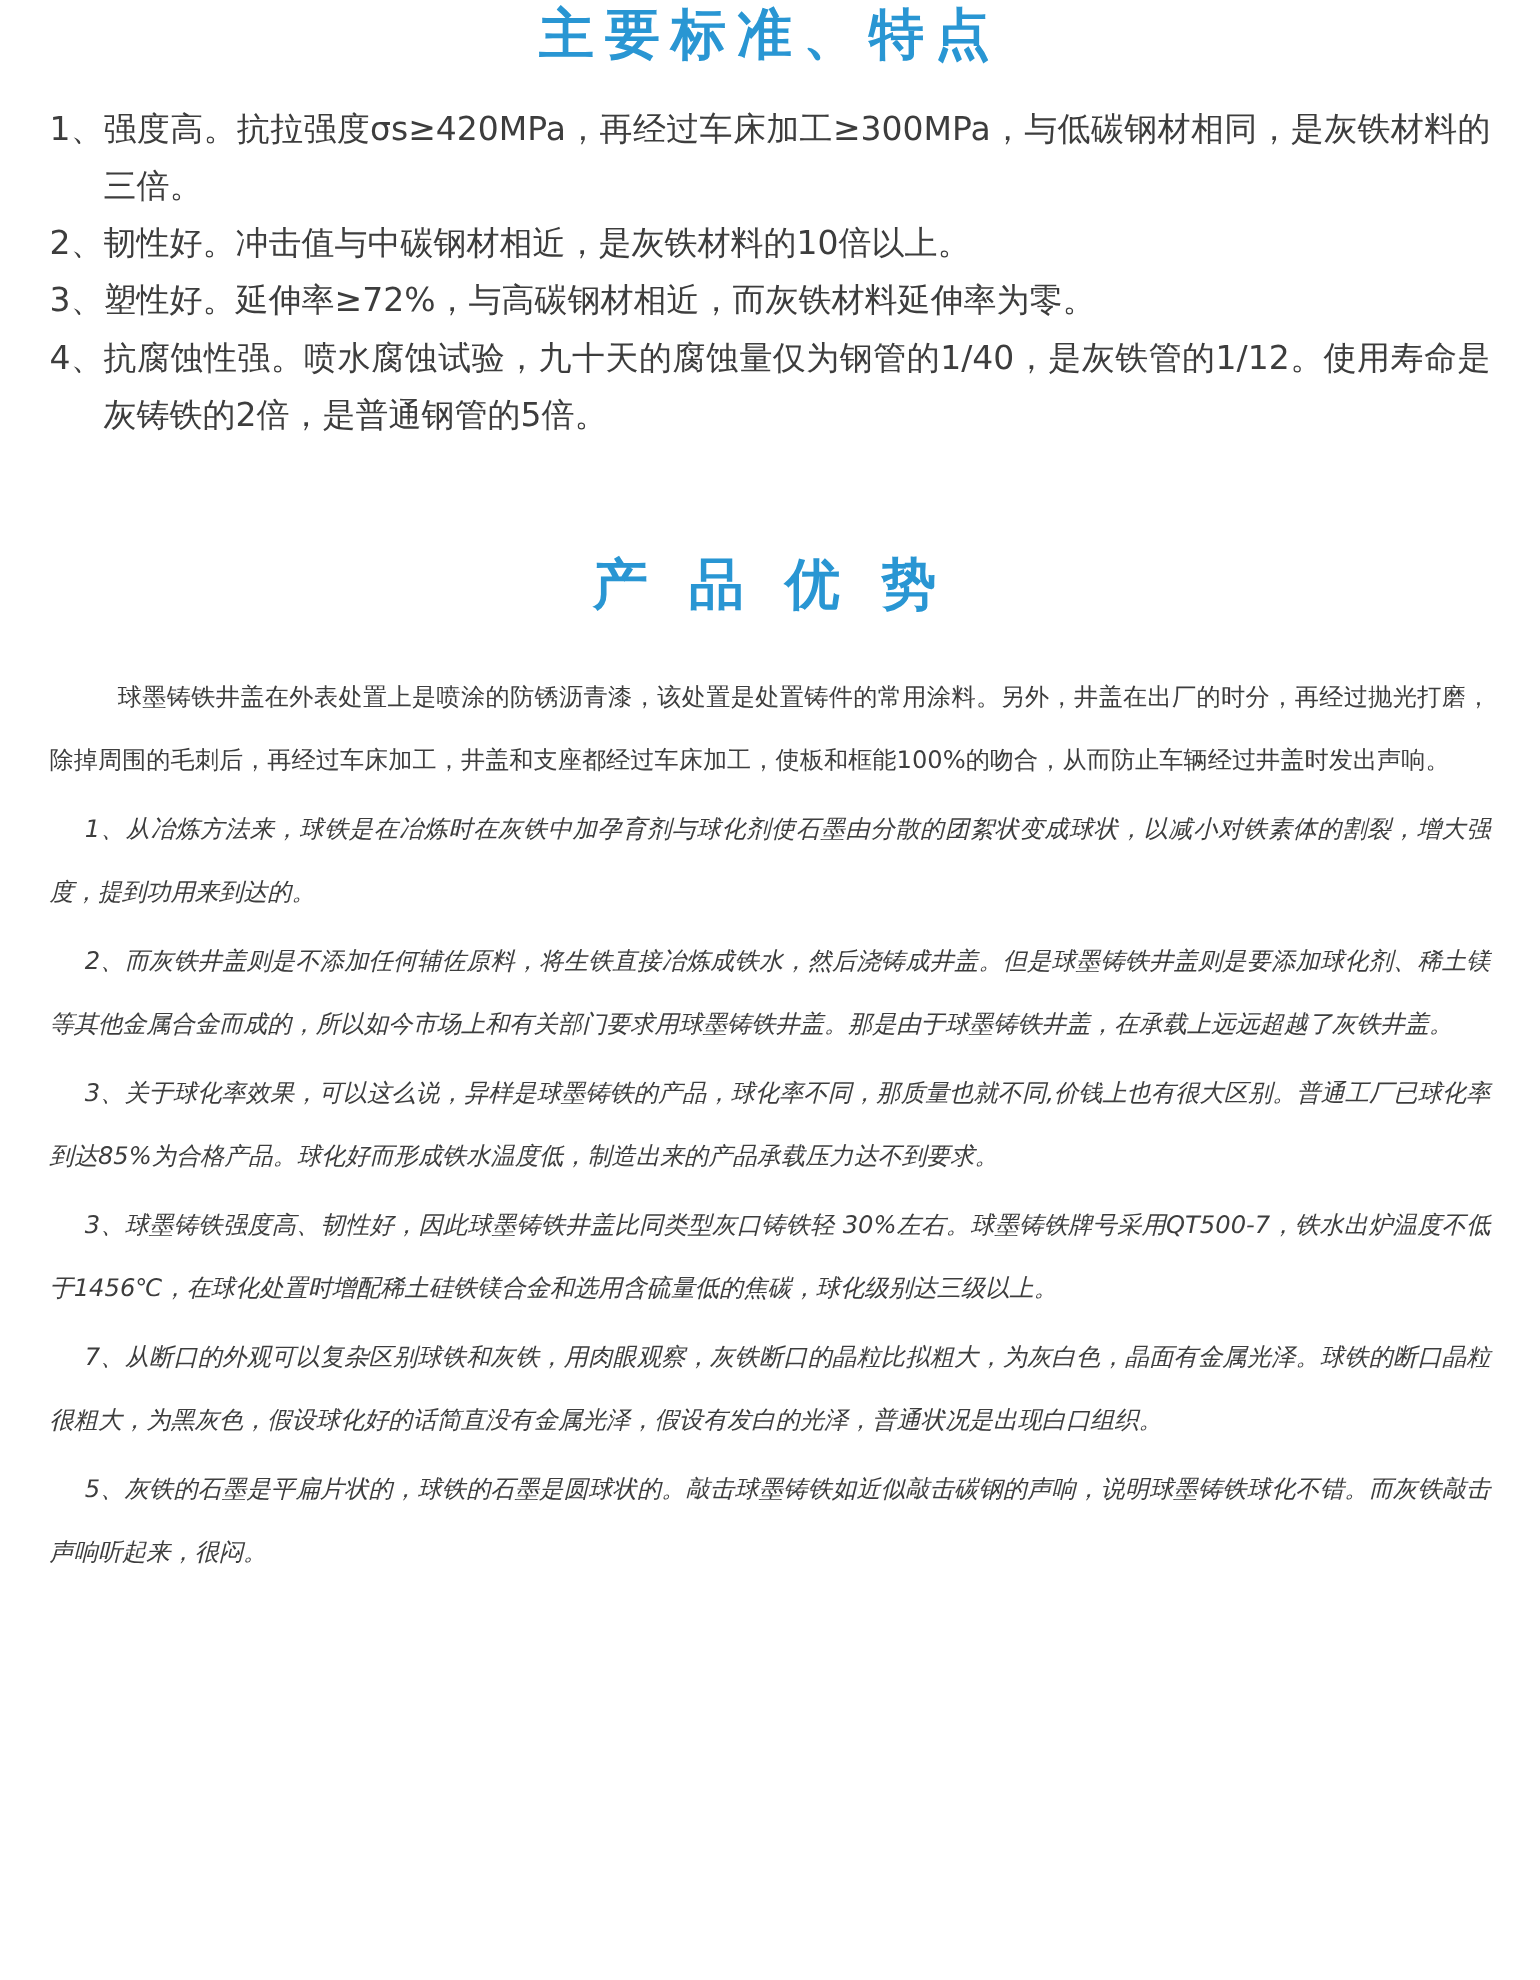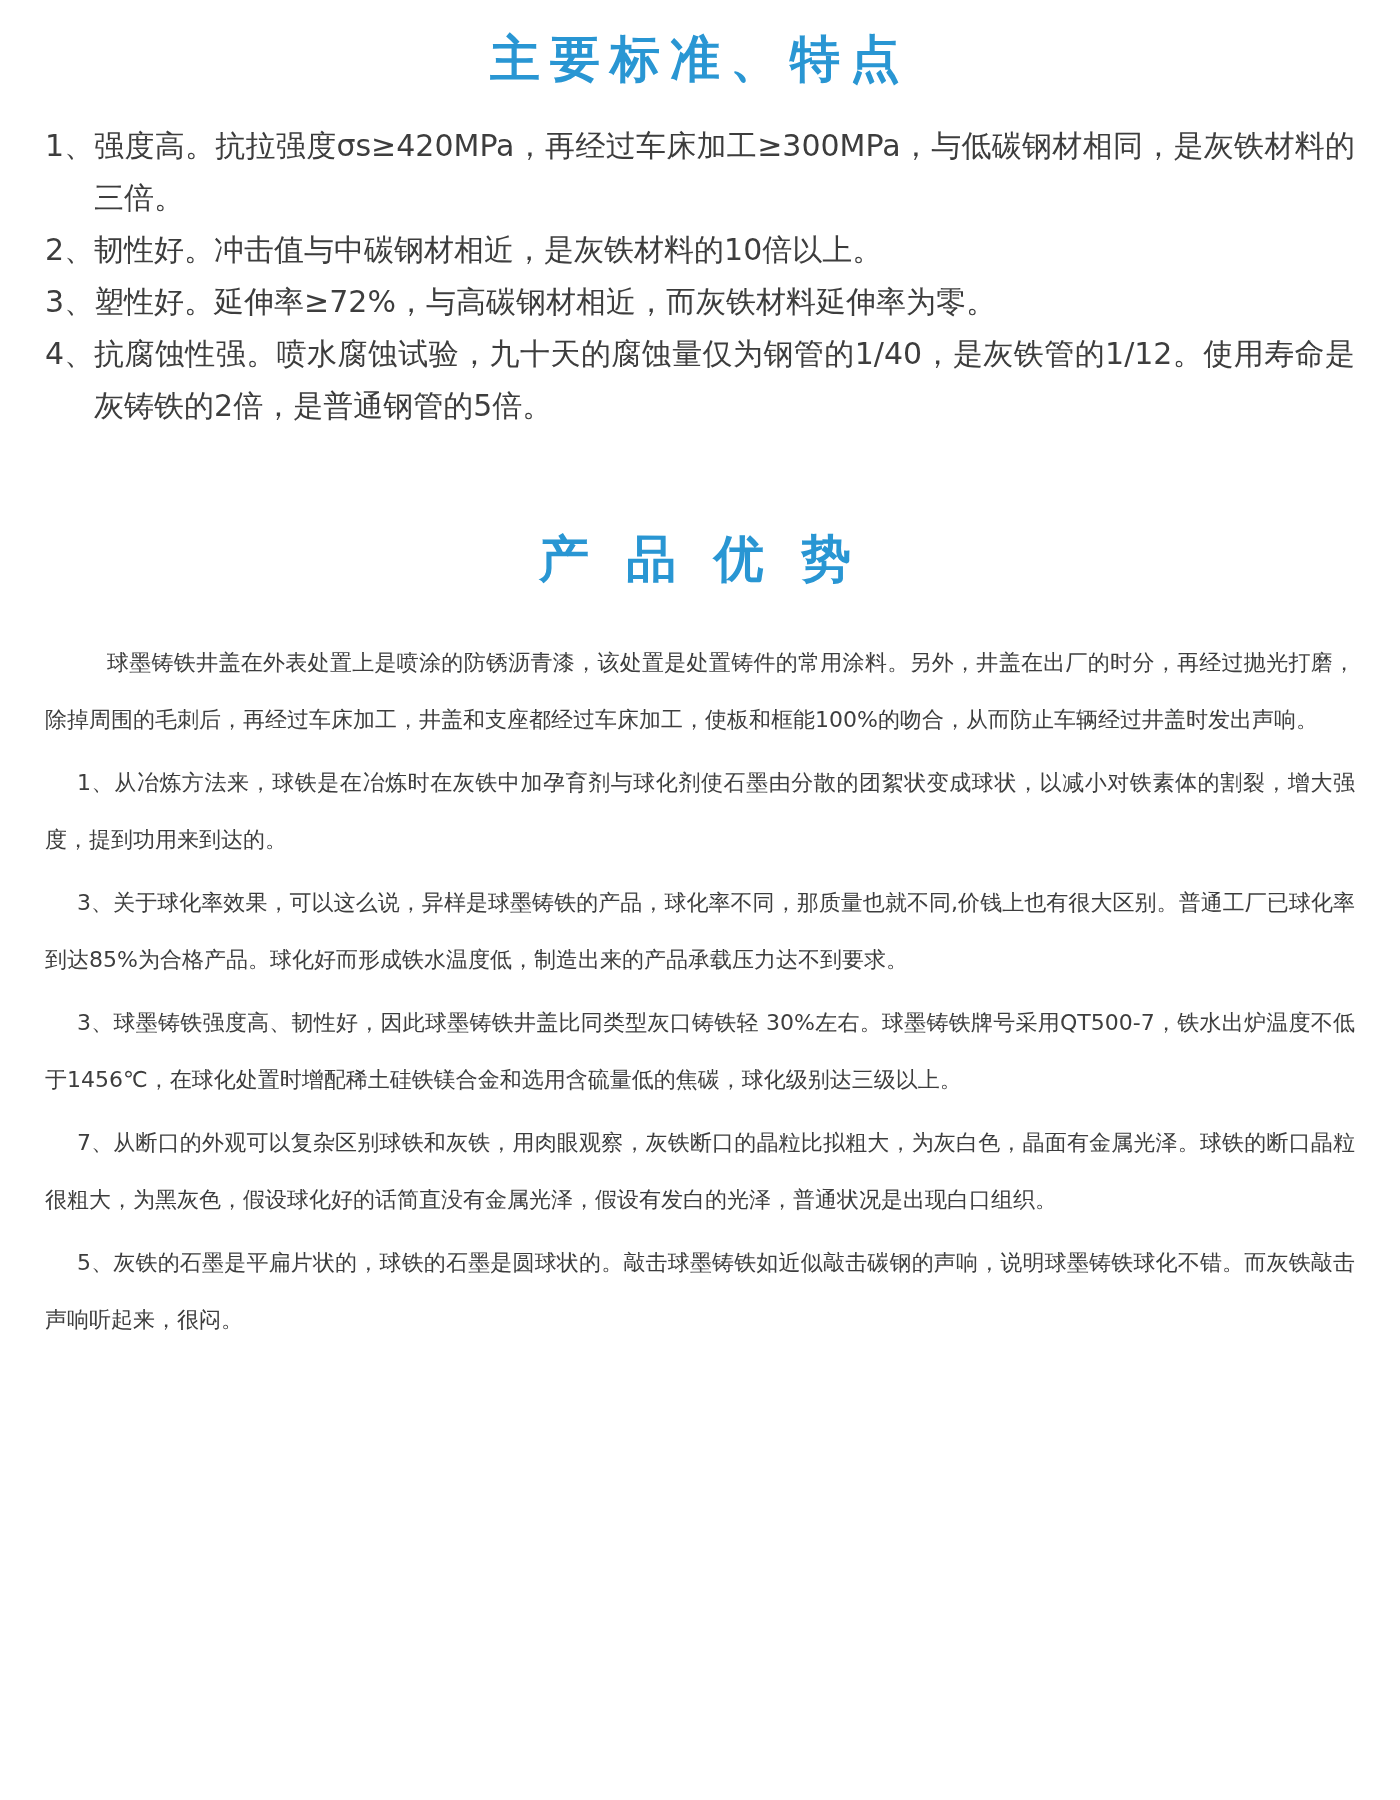--- a/index.html
+++ b/index.html
@@ -18,21 +18,21 @@
     background: #ffffff;
   }
   .section-title {
     text-align: center;
     color: #2996d3;
     font-size: 50px;
     font-weight: bold;
     letter-spacing: 10px;
     line-height: 62px;
   }
-  .title-1 { padding-top: 28px; }
+  .title-1 { }
   .title-2 { padding-top: 96px; }
 
   .feature-list {
     margin-top: 30px;
     font-size: 30px;
     line-height: 52px;
     color: #3d3d3d;
   }
   .feature-item {
     display: flex;
@@ -51,21 +51,21 @@
     margin-top: 44px;
     font-size: 22px;
     line-height: 57px;
     color: #3d3d3d;
   }
   .advantage-body p {
     text-align: justify;
     margin-bottom: 6px;
   }
   .indent-lg { text-indent: 62px; }
-  .indent-sm { text-indent: 32px; }
+  .indent-sm { text-indent: 32px; font-style: italic; }
 </style>
 </head>
 <body>
 
 <div class="page">
 
   <h1 class="section-title title-1">主要标准、特点</h1>
 
   <div class="feature-list">
     <div class="feature-item">
@@ -84,19 +84,20 @@
       <span class="num">4、</span>
       <span class="txt">抗腐蚀性强。喷水腐蚀试验，九十天的腐蚀量仅为钢管的1/40，是灰铁管的1/12。使用寿命是灰铸铁的2倍，是普通钢管的5倍。</span>
     </div>
   </div>
 
   <h1 class="section-title title-2">产 品 优 势</h1>
 
   <div class="advantage-body">
     <p class="indent-lg">球墨铸铁井盖在外表处置上是喷涂的防锈沥青漆，该处置是处置铸件的常用涂料。另外，井盖在出厂的时分，再经过抛光打磨，除掉周围的毛刺后，再经过车床加工，井盖和支座都经过车床加工，使板和框能100%的吻合，从而防止车辆经过井盖时发出声响。</p>
     <p class="indent-sm">1、从冶炼方法来，球铁是在冶炼时在灰铁中加孕育剂与球化剂使石墨由分散的团絮状变成球状，以减小对铁素体的割裂，增大强度，提到功用来到达的。</p>
+    <p class="indent-sm">2、而灰铁井盖则是不添加任何辅佐原料，将生铁直接冶炼成铁水，然后浇铸成井盖。但是球墨铸铁井盖则是要添加球化剂、稀土镁等其他金属合金而成的，所以如今市场上和有关部门要求用球墨铸铁井盖。那是由于球墨铸铁井盖，在承载上远远超越了灰铁井盖。</p>
     <p class="indent-sm">3、关于球化率效果，可以这么说，异样是球墨铸铁的产品，球化率不同，那质量也就不同,价钱上也有很大区别。普通工厂已球化率到达85%为合格产品。球化好而形成铁水温度低，制造出来的产品承载压力达不到要求。</p>
     <p class="indent-sm">3、球墨铸铁强度高、韧性好，因此球墨铸铁井盖比同类型灰口铸铁轻 30%左右。球墨铸铁牌号采用QT500-7，铁水出炉温度不低于1456℃，在球化处置时增配稀土硅铁镁合金和选用含硫量低的焦碳，球化级别达三级以上。</p>
     <p class="indent-sm">7、从断口的外观可以复杂区别球铁和灰铁，用肉眼观察，灰铁断口的晶粒比拟粗大，为灰白色，晶面有金属光泽。球铁的断口晶粒很粗大，为黑灰色，假设球化好的话简直没有金属光泽，假设有发白的光泽，普通状况是出现白口组织。</p>
     <p class="indent-sm">5、灰铁的石墨是平扁片状的，球铁的石墨是圆球状的。敲击球墨铸铁如近似敲击碳钢的声响，说明球墨铸铁球化不错。而灰铁敲击声响听起来，很闷。</p>
   </div>
 
 </div>
 
 </body></html>

